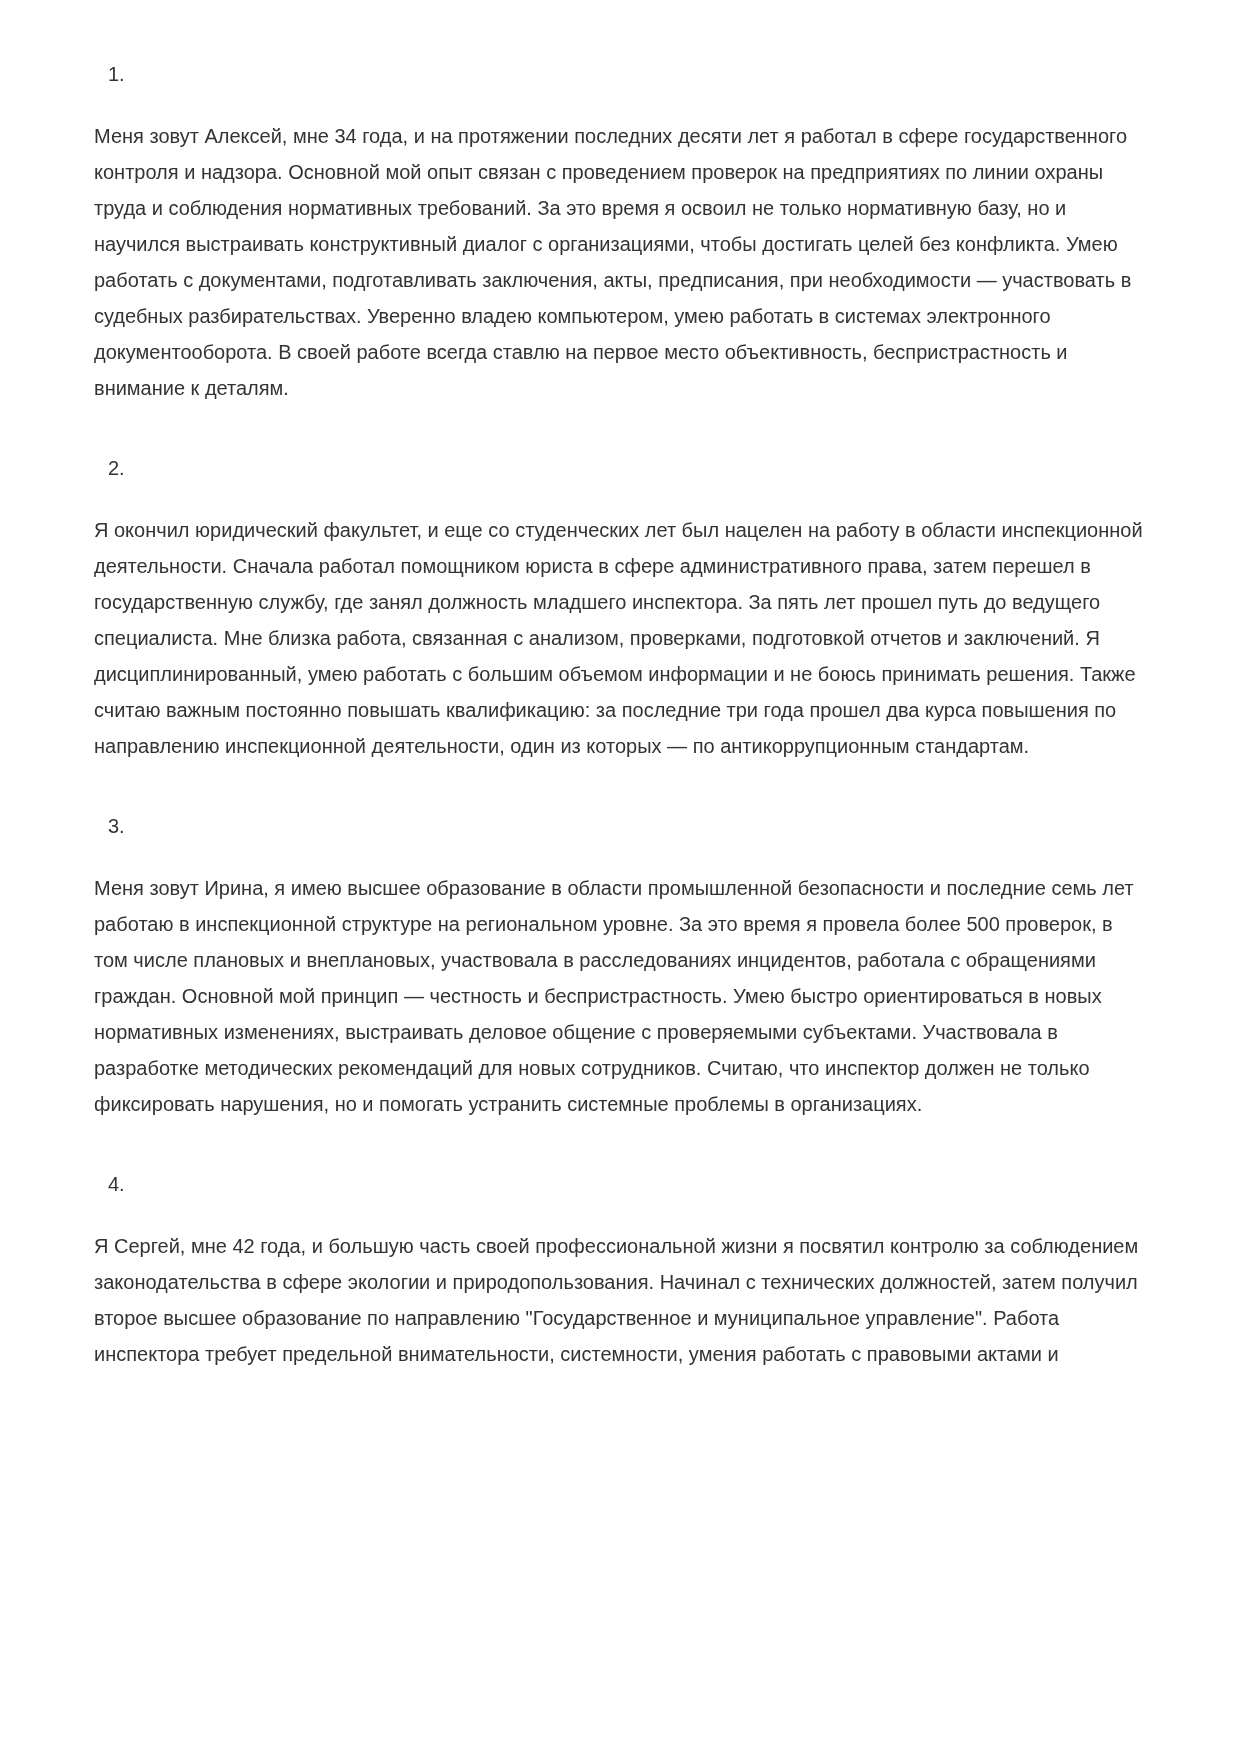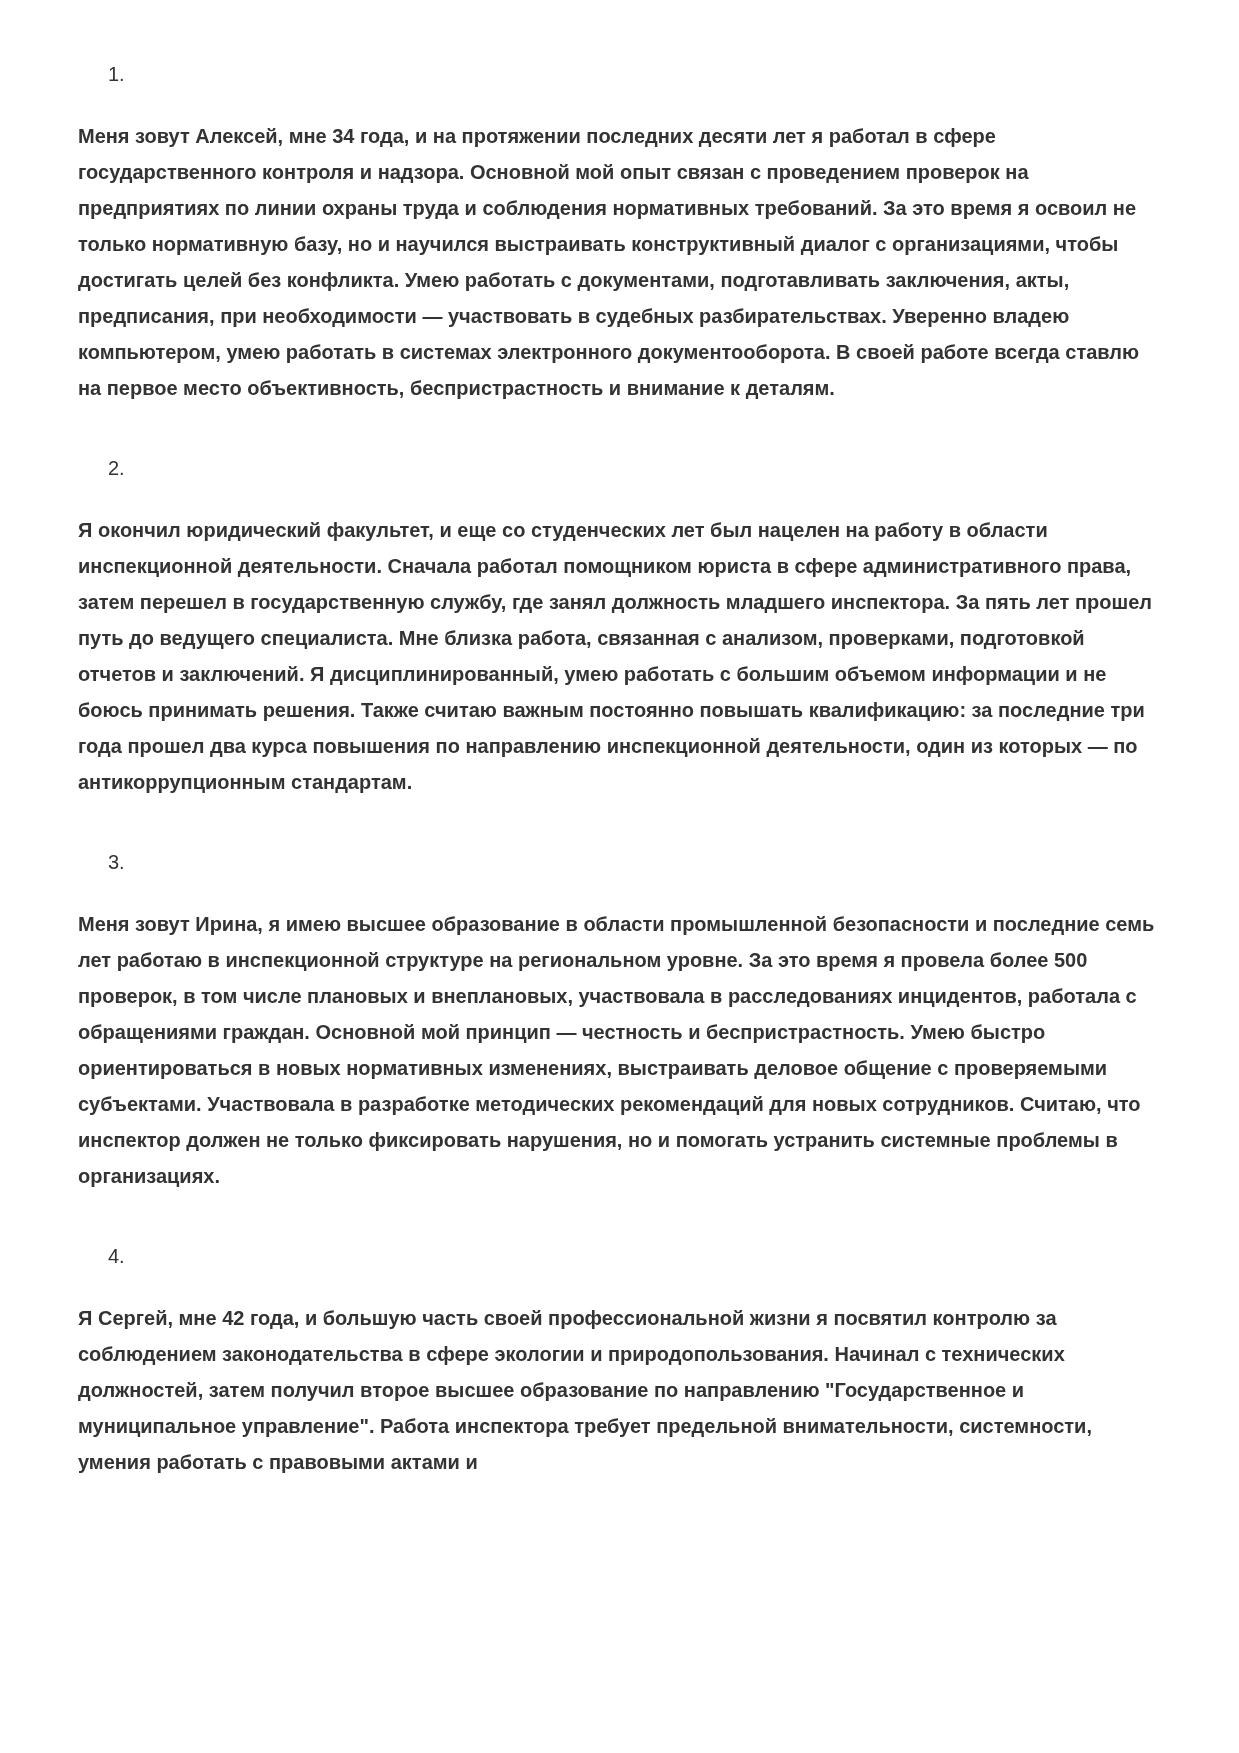--- a/index.html
+++ b/index.html
@@ -27,24 +27,23 @@
     margin: 50px 0 32px 0;
     padding-left: 30px;
     color: #333333;
   }
   .section-number.first {
     margin-top: 6px;
   }
   .section-text {
     font-size: 20px;
     line-height: 36px;
-    margin: 0;
+    margin: 16px;
     color: #333333;
     max-width: 1085px;
-    font-weight: bold;
   }
 </style>
 </head>
 <body>
 
 <div class="page">
 
   <div class="section-number first">1.</div>
   <p class="section-text">Меня зовут Алексей, мне 34 года, и на протяжении последних десяти лет я работал в сфере государственного контроля и надзора. Основной мой опыт связан с проведением проверок на предприятиях по линии охраны труда и соблюдения нормативных требований. За это время я освоил не только нормативную базу, но и научился выстраивать конструктивный диалог с организациями, чтобы достигать целей без конфликта. Умею работать с документами, подготавливать заключения, акты, предписания, при необходимости — участвовать в судебных разбирательствах. Уверенно владею компьютером, умею работать в системах электронного документооборота. В своей работе всегда ставлю на первое место объективность, беспристрастность и внимание к деталям.</p>
 

